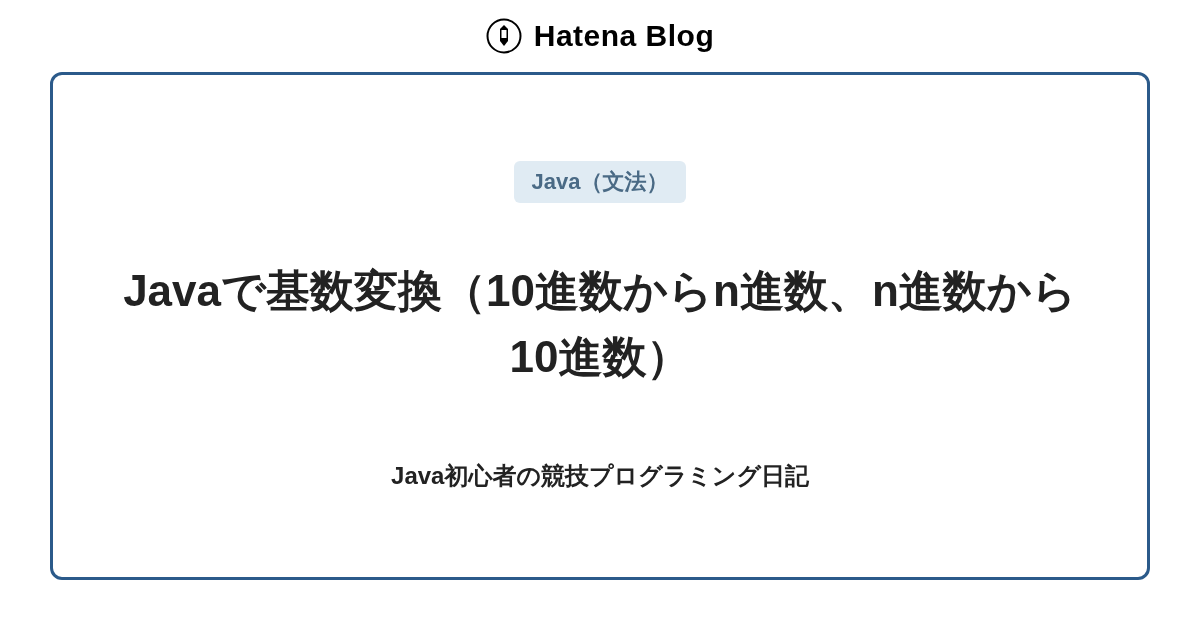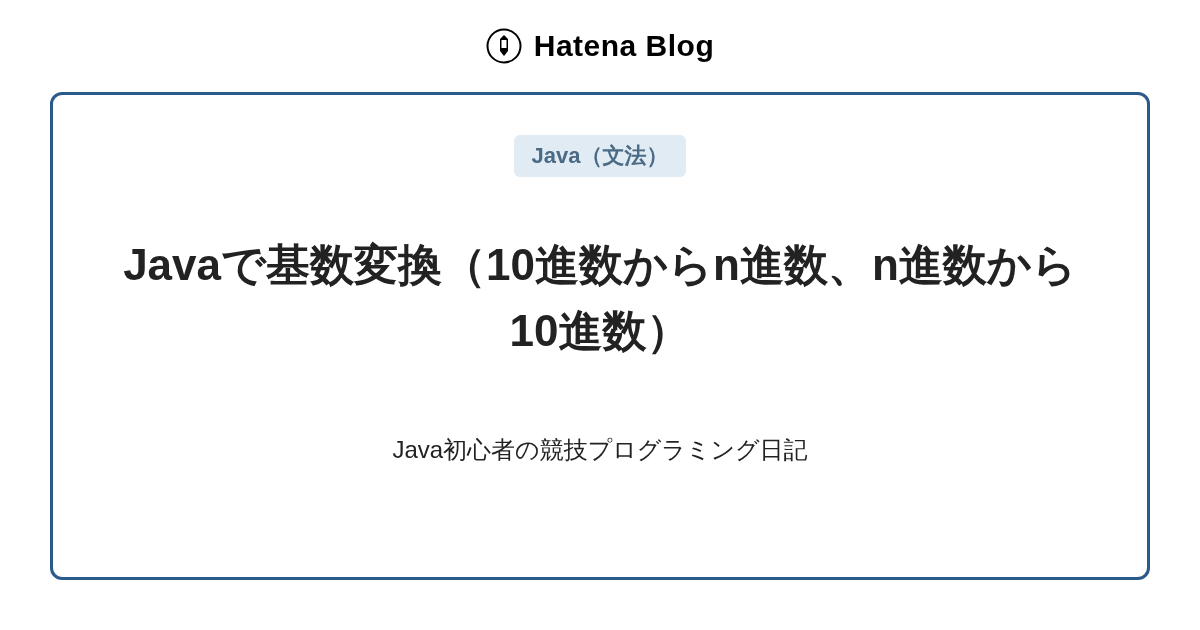--- a/index.html
+++ b/index.html
@@ -9,21 +9,21 @@
     }
     body {
       width: 1200px;
       height: 630px;
       font-family: -apple-system, BlinkMacSystemFont, "Segoe UI", "Hiragino Sans", "Hiragino Kaku Gothic ProN", "Yu Gothic", "Meiryo", sans-serif;
       background: #fff;
       display: flex;
       flex-direction: column;
     }
     .header {
-      height: 92px;
+      height: 72px;
       display: flex;
       align-items: center;
       justify-content: center;
       gap: 12px;
     }
     .logo-icon {
       width: 36px;
       height: 36px;
       display: flex;
       align-items: center;
@@ -40,21 +40,21 @@
       color: #000;
     }
     .content-box {
       margin: 0 50px 50px 50px;
       flex: 1;
       border: 3px solid #2b5a8a;
       border-radius: 12px;
       display: flex;
       flex-direction: column;
       align-items: center;
-      justify-content: flex-start;
+      justify-content: center;
       padding: 40px 60px;
       position: relative;
     }
     .tag {
       background: #e0ebf3;
       color: #4a6a85;
       font-size: 22px;
       font-weight: 600;
       padding: 6px 18px;
       border-radius: 6px;
@@ -64,21 +64,21 @@
       font-size: 44px;
       font-weight: 700;
       color: #222;
       text-align: center;
       line-height: 1.5;
       margin-bottom: 70px;
       margin-top: 31px;
     }
     .subtitle {
       font-size: 24px;
-      font-weight: 400;
+      font-weight: 700;
       color: #222;
       text-align: center;
     }
   </style>
 </head>
 <body>
 
 <div class="header">
   <span class="logo-icon">
     <svg viewBox="0 0 36 36" fill="none">

